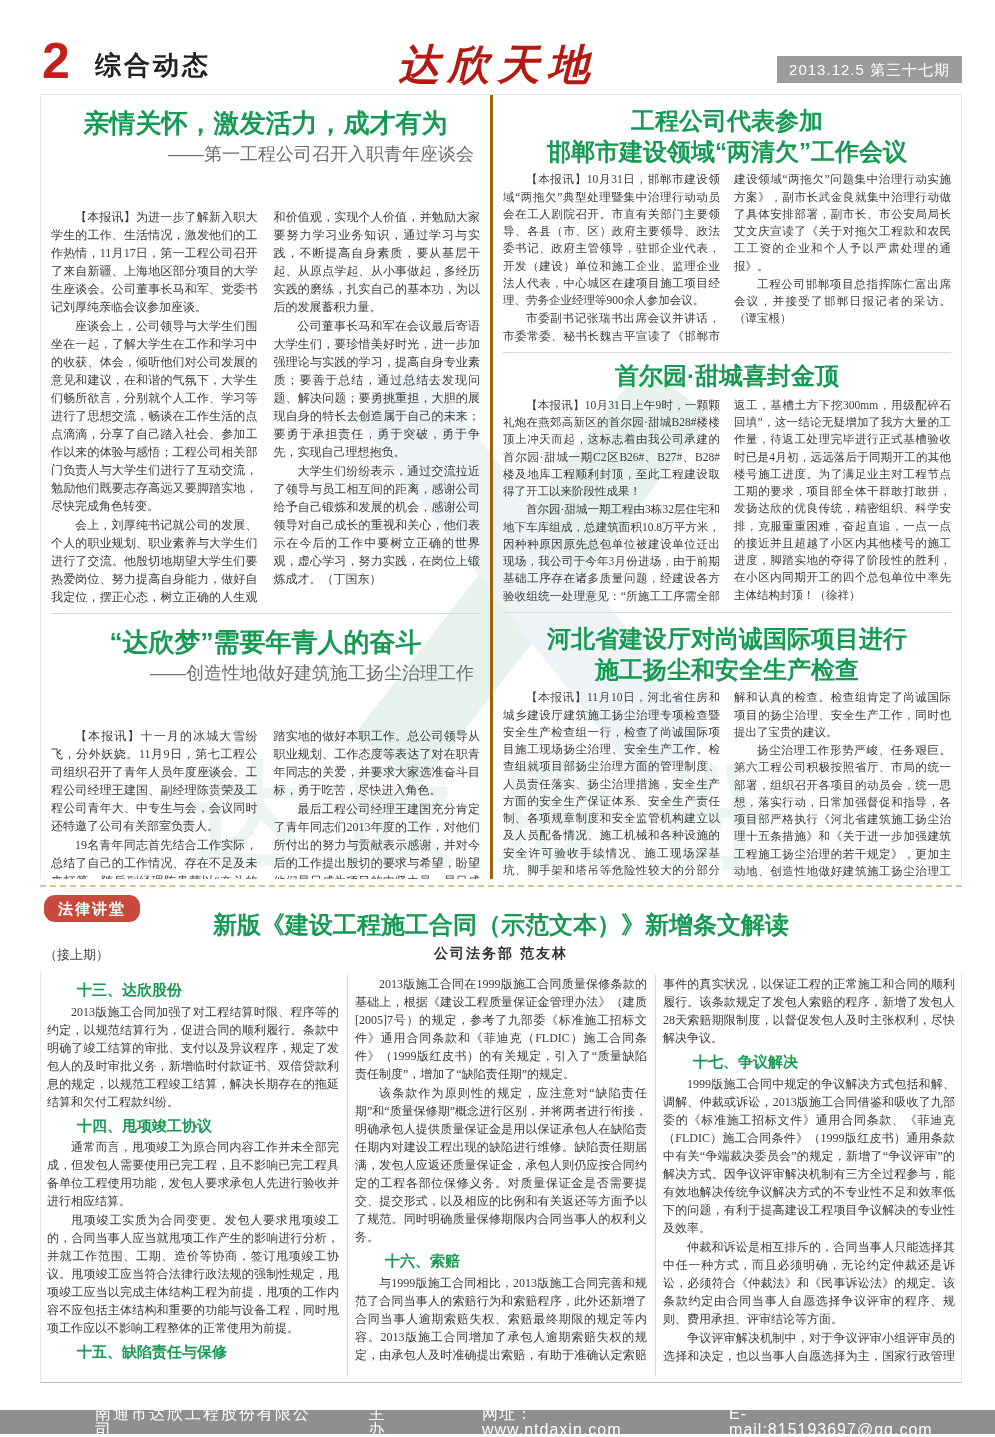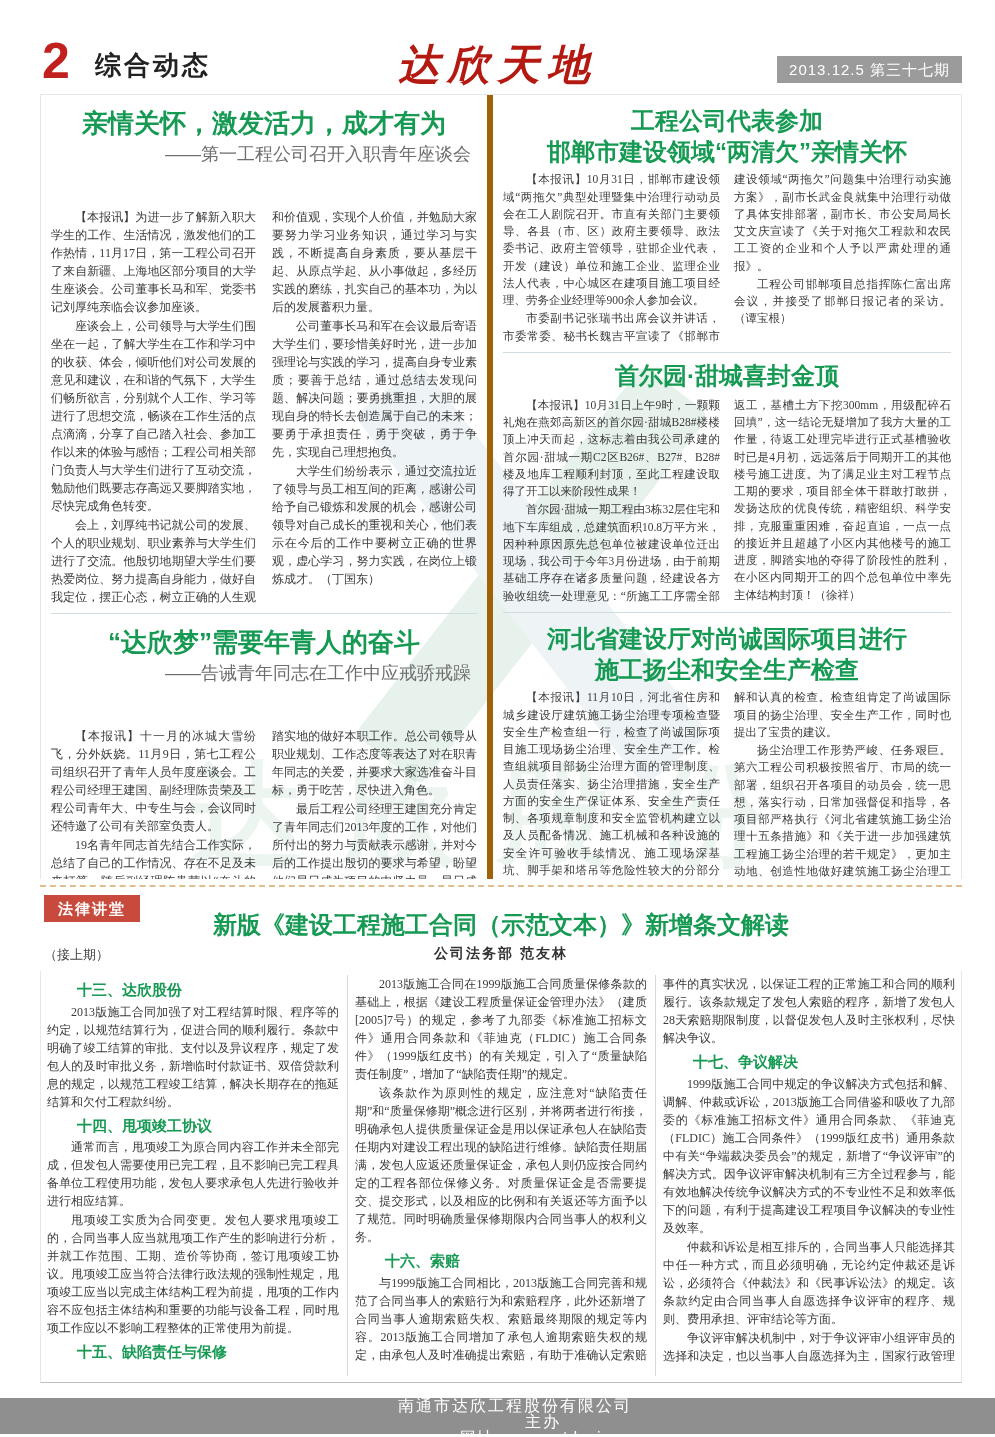--- a/index.html
+++ b/index.html
@@ -17,52 +17,52 @@
   .wm{position:absolute;pointer-events:none;z-index:0;}
   .wm-x{left:330px;top:360px;width:400px;height:440px;}
   .wm-x .s1,.wm-x .s2{position:absolute;left:160px;top:-20px;width:84px;height:470px;border-radius:10px;}
   .wm-x .s1{background:#e7f2ec;transform:rotate(38deg);}
   .wm-x .s2{background:#eef3f6;transform:rotate(-38deg);}
   .wm-text{left:0;right:0;top:758px;text-align:center;font:900 112px/1 "DejaVu Serif",serif;
            color:rgba(140,190,160,0.16);letter-spacing:42px;white-space:nowrap;}
   
   .top-grid{position:relative;z-index:1;display:flex;margin:0 33px 0 40px;height:784px;overflow:hidden;
             border:1px solid #e4e9e7;border-bottom:none;background:transparent;}
-  .col-left{width:452px;padding:0 10px;border-right:6px solid #a16207;box-sizing:border-box;}
+  .col-left{width:452px;padding:0 10px;border-right:3px solid #a16207;box-sizing:border-box;}
   .col-right{flex:1;padding:0 10px;box-sizing:border-box;}
   .a-title{font:700 26px/1.25 "Liberation Sans",sans-serif;color:var(--green,#169a53);text-align:center;margin:12px 0 2px;}
   .a-title.two{font-size:24px;line-height:1.3;margin:10px 0 4px;}
   .a-title.single{font-size:24px;margin:8px 0 6px;}
   .a-subtitle{font:18px/1.2 "Liberation Sans",sans-serif;color:#6e6e6e;text-align:right;margin:4px 6px 10px 0;}
   .body{column-count:2;column-gap:16px;text-align:justify;}
   .col-left .body{font-size:12px;line-height:1.5;margin-top:43px;}
   .col-right .body{font-size:11.5px;line-height:1.5;column-gap:14px;}
   .body p{margin:0 0 1px;text-indent:2em;}
   .article-rule{border:none;border-top:1px solid #cfdde3;margin:7px 0;}
   
   .dashed-sep{margin:6px 33px 6px 40px;border-top:2px dashed #e0bf8e;height:0;}
   
   .law{position:relative;z-index:1;margin:0 33px 0 40px;}
   .law-head{position:relative;height:78px;}
   .law-badge{position:absolute;left:4px;top:2px;background:var(--law-badge-bg,#c84a3c);color:#fff;
-             font:700 15px/1 "Liberation Sans",sans-serif;padding:6px 14px;letter-spacing:2px;}
+             font:700 15px/1 "Liberation Sans",sans-serif;padding:6px 14px;letter-spacing:2px;border-radius:11px;}
   .law-title{position:absolute;left:0;right:0;top:18px;text-align:center;
              font:700 24px/1.2 "Liberation Sans",sans-serif;color:var(--green,#169a53);margin:0;}
   .law-note{position:absolute;left:4px;top:54px;font:13px/1.2 "Liberation Serif",serif;color:#444;}
   .law-byline{position:absolute;left:0;right:0;top:52px;text-align:center;
               font:700 14px/1.2 "Liberation Sans",sans-serif;color:#333;letter-spacing:2px;}
   .law-cols{height:412px;overflow:hidden;column-count:3;column-gap:16px;column-rule:1px solid #d8d8d8;
             padding:4px 6px 6px;border-left:1px solid #e4e9e7;border-right:1px solid #e4e9e7;border-bottom:1px solid #b9bdbc;
             font-size:12px;line-height:1.5;text-align:justify;box-sizing:border-box;}
   .law-cols p{margin:0 0 1px;text-indent:2em;}
   .law-h{font:700 15px/1.5 "Liberation Sans",sans-serif;color:var(--green,#169a53);margin:4px 0 1px;text-indent:2em;}
   
-  .footer-bar{position:absolute;left:0;right:0;bottom:3px;height:36px;background:var(--footer-bg,#8f8f8f);
+  .footer-bar{position:absolute;left:0;right:0;bottom:3px;height:24px;background:var(--footer-bg,#8f8f8f);
               display:flex;align-items:center;color:#fff;font:16px/1 "Liberation Sans",sans-serif;
-              padding:0 60px 0 95px;box-sizing:border-box;flex-direction:column;}
+              padding:0 60px 0 95px;box-sizing:border-box;}
   .footer-bar .company{letter-spacing:2px;}
   .footer-bar .host{margin-left:56px;letter-spacing:2px;}
   .footer-bar .site{margin-left:80px;letter-spacing:1px;}
   .footer-bar .mail{margin-left:70px;letter-spacing:1px;}
 </style>
 </head>
 <body>
 
 <div class="page">
 
@@ -89,34 +89,34 @@
           <p>【本报讯】为进一步了解新入职大学生的工作、生活情况，激发他们的工作热情，11月17日，第一工程公司召开了来自新疆、上海地区部分项目的大学生座谈会。公司董事长马和军、党委书记刘厚纯亲临会议参加座谈。</p>
           <p>座谈会上，公司领导与大学生们围坐在一起，了解大学生在工作和学习中的收获、体会，倾听他们对公司发展的意见和建议，在和谐的气氛下，大学生们畅所欲言，分别就个人工作、学习等进行了思想交流，畅谈在工作生活的点点滴滴，分享了自己踏入社会、参加工作以来的体验与感悟；工程公司相关部门负责人与大学生们进行了互动交流，勉励他们既要志存高远又要脚踏实地，尽快完成角色转变。</p>
           <p>会上，刘厚纯书记就公司的发展、个人的职业规划、职业素养与大学生们进行了交流。他殷切地期望大学生们要热爱岗位、努力提高自身能力，做好自我定位，摆正心态，树立正确的人生观和价值观，实现个人价值，并勉励大家要努力学习业务知识，通过学习与实践，不断提高自身素质，要从基层干起、从原点学起、从小事做起，多经历实践的磨练，扎实自己的基本功，为以后的发展蓄积力量。</p>
           <p>公司董事长马和军在会议最后寄语大学生们，要珍惜美好时光，进一步加强理论与实践的学习，提高自身专业素质；要善于总结，通过总结去发现问题、解决问题；要勇挑重担，大胆的展现自身的特长去创造属于自己的未来；要勇于承担责任，勇于突破，勇于争先，实现自己理想抱负。</p>
           <p>大学生们纷纷表示，通过交流拉近了领导与员工相互间的距离，感谢公司给予自己锻炼和发展的机会，感谢公司领导对自己成长的重视和关心，他们表示在今后的工作中要树立正确的世界观，虚心学习，努力实践，在岗位上锻炼成才。（丁国东）</p>
         </div>
       </article>
       <hr class="article-rule">
       <article>
         <h1 class="a-title">“达欣梦”需要年青人的奋斗</h1>
-        <div class="a-subtitle">——告诫青年同志在工作中应戒骄戒躁</div>
+        <div class="a-subtitle">——创造性地做好建筑施工扬尘治理工作</div>
         <div class="body">
           <p>【本报讯】十一月的冰城大雪纷飞，分外妖娆。11月9日，第七工程公司组织召开了青年人员年度座谈会。工程公司经理王建国、副经理陈贵荣及工程公司青年大、中专生与会，会议同时还特邀了公司有关部室负责人。</p>
           <p>19名青年同志首先结合工作实际，总结了自己的工作情况、存在不足及未来打算，随后副经理陈贵荣以“奋斗的青春最美丽”亲谈了自己的成长经历，告诫青年同志在工作中应戒骄戒躁，脚踏实地的做好本职工作。总公司领导从职业规划、工作态度等表达了对在职青年同志的关爱，并要求大家选准奋斗目标，勇于吃苦，尽快进入角色。</p>
           <p>最后工程公司经理王建国充分肯定了青年同志们2013年度的工作，对他们所付出的努力与贡献表示感谢，并对今后的工作提出殷切的要求与希望，盼望他们早日成为项目的中坚力量，早日成为公司的栋梁之才。（陶文斌）</p>
         </div>
       </article>
     </div>
 
     <div class="col-right">
       <article>
         <h1 class="a-title two">
           <span style="display:block">工程公司代表参加</span>
-          <span style="display:block">邯郸市建设领域“两清欠”亲情关怀</span>
+          <span style="display:block">邯郸市建设领域“两清欠”工作会议</span>
         </h1>
         <div class="body">
           <p>【本报讯】10月31日，邯郸市建设领域“两拖欠”典型处理暨集中治理行动动员会在工人剧院召开。市直有关部门主要领导、各县（市、区）政府主要领导、政法委书记、政府主管领导，驻邯企业代表，开发（建设）单位和施工企业、监理企业法人代表，中心城区在建项目施工项目经理、劳务企业经理等900余人参加会议。</p>
           <p>市委副书记张瑞书出席会议并讲话，市委常委、秘书长魏吉平宣读了《邯郸市建设领域“两拖欠”问题集中治理行动实施方案》，副市长武金良就集中治理行动做了具体安排部署，副市长、市公安局局长艾文庆宣读了《关于对拖欠工程款和农民工工资的企业和个人予以严肃处理的通报》。</p>
           <p>工程公司邯郸项目总指挥陈仁富出席会议，并接受了邯郸日报记者的采访。（谭宝根）</p>
         </div>
       </article>
       <hr class="article-rule">
       <article>
         <h1 class="a-title single">首尔园·甜城喜封金顶</h1>

